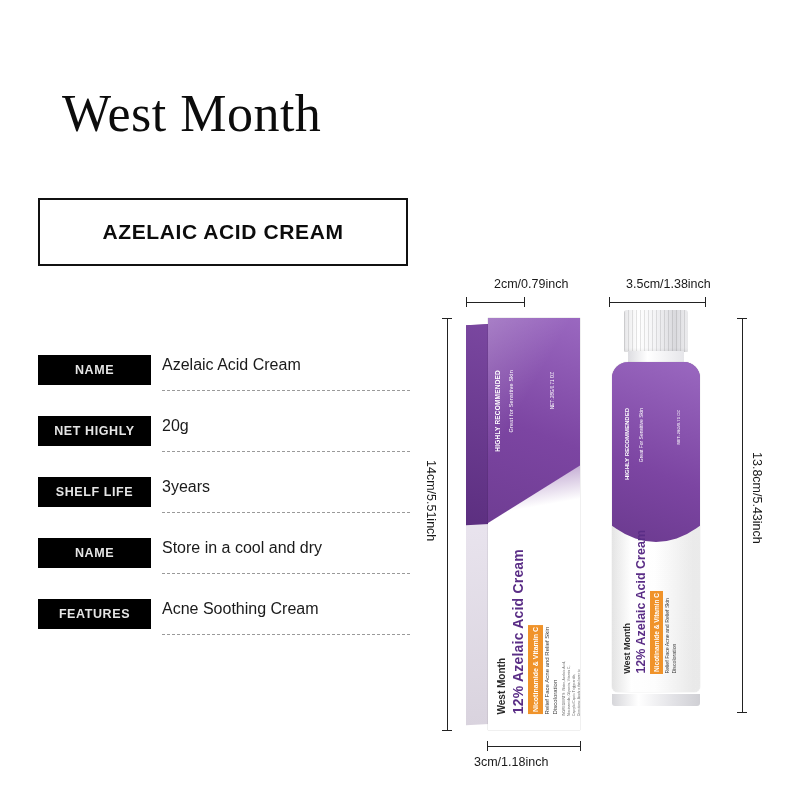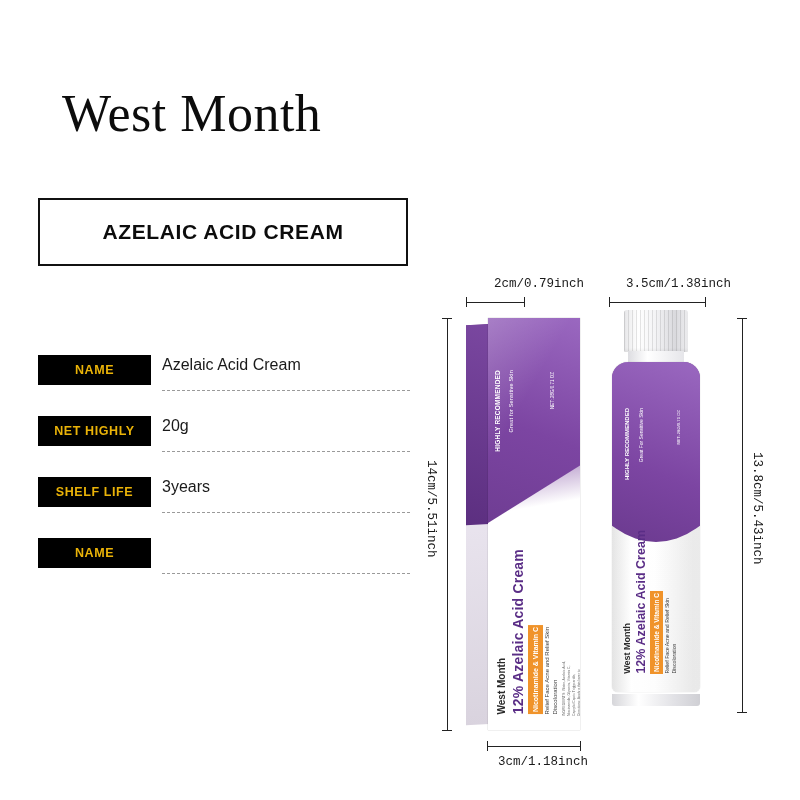--- a/index.html
+++ b/index.html
@@ -59,21 +59,21 @@
     position: relative;
     height: 61px;
   }
   .spec-label {
     position: absolute;
     left: 0;
     top: 5px;
     width: 113px;
     height: 30px;
     background: #000;
-    color: #eab308;
+    color: #e5e5e5;
     font-size: 12.5px;
     font-weight: bold;
     letter-spacing: 0.6px;
     display: flex;
     align-items: center;
     justify-content: center;
     text-align: right;
   }
   .spec-value {
     position: absolute;
@@ -90,21 +90,20 @@
     width: 248px;
     border-bottom: 1px dashed #9a9a9a;
   }
 
   
   .dim-text {
     position: absolute;
     font-size: 12.5px;
     color: #1a1a1a;
     white-space: nowrap;
-    font-family: Liberation Mono, monospace;
   }
   .dim-text.vertical {
     writing-mode: vertical-rl;
     text-orientation: mixed;
   }
   .hline {
     position: absolute;
     border-top: 1.5px solid #222;
     height: 0;
   }
@@ -439,23 +438,29 @@
   </div>
 
   <div class="spec-row">
     <div class="spec-label">SHELF LIFE</div>
     <div class="spec-value">3years</div>
     <div class="spec-underline"></div>
   </div>
 
   <div class="spec-row">
     <div class="spec-label">NAME</div>
+    <div class="spec-value">Store in a cool and dry</div>
     <div class="spec-underline"></div>
   </div>
 
+  <div class="spec-row">
+    <div class="spec-label">FEATURES</div>
+    <div class="spec-value">Acne Soothing Cream</div>
+    <div class="spec-underline"></div>
+  </div>
 
 
 </div>
 
 <div class="carton">
   <div class="carton-side">
     <div class="carton-side-top"></div>
   </div>
   <div class="carton-front">
     <div class="front-badge">HIGHLY
@@ -482,21 +487,21 @@
 <div class="tick-v" style="left:524px; top:297px;"></div>
 
 <div class="vline" style="left:447px; top:318px; height:412px;"></div>
 <div class="tick-h" style="left:442px; top:318px;"></div>
 <div class="tick-h" style="left:442px; top:730px;"></div>
 <div class="dim-text vertical" style="left:424px; top:460px;">14cm/5.51inch</div>
 
 <div class="hline" style="left:487px; top:746px; width:93px;"></div>
 <div class="tick-v" style="left:487px; top:741px;"></div>
 <div class="tick-v" style="left:580px; top:741px;"></div>
-<div class="dim-text" style="left:498px; top:755px;">3cm/1.18inch</div>
+<div class="dim-text" style="left:474px; top:755px;">3cm/1.18inch</div>
 
 <div class="tube">
   <div class="tube-cap">
     <div class="tube-cap-ribs"></div>
   </div>
   <div class="tube-shoulder"></div>
   <div class="tube-body">
     <div class="tube-purple"></div>
     <div class="tube-badge">HIGHLY
 RECOMMENDED</div>

